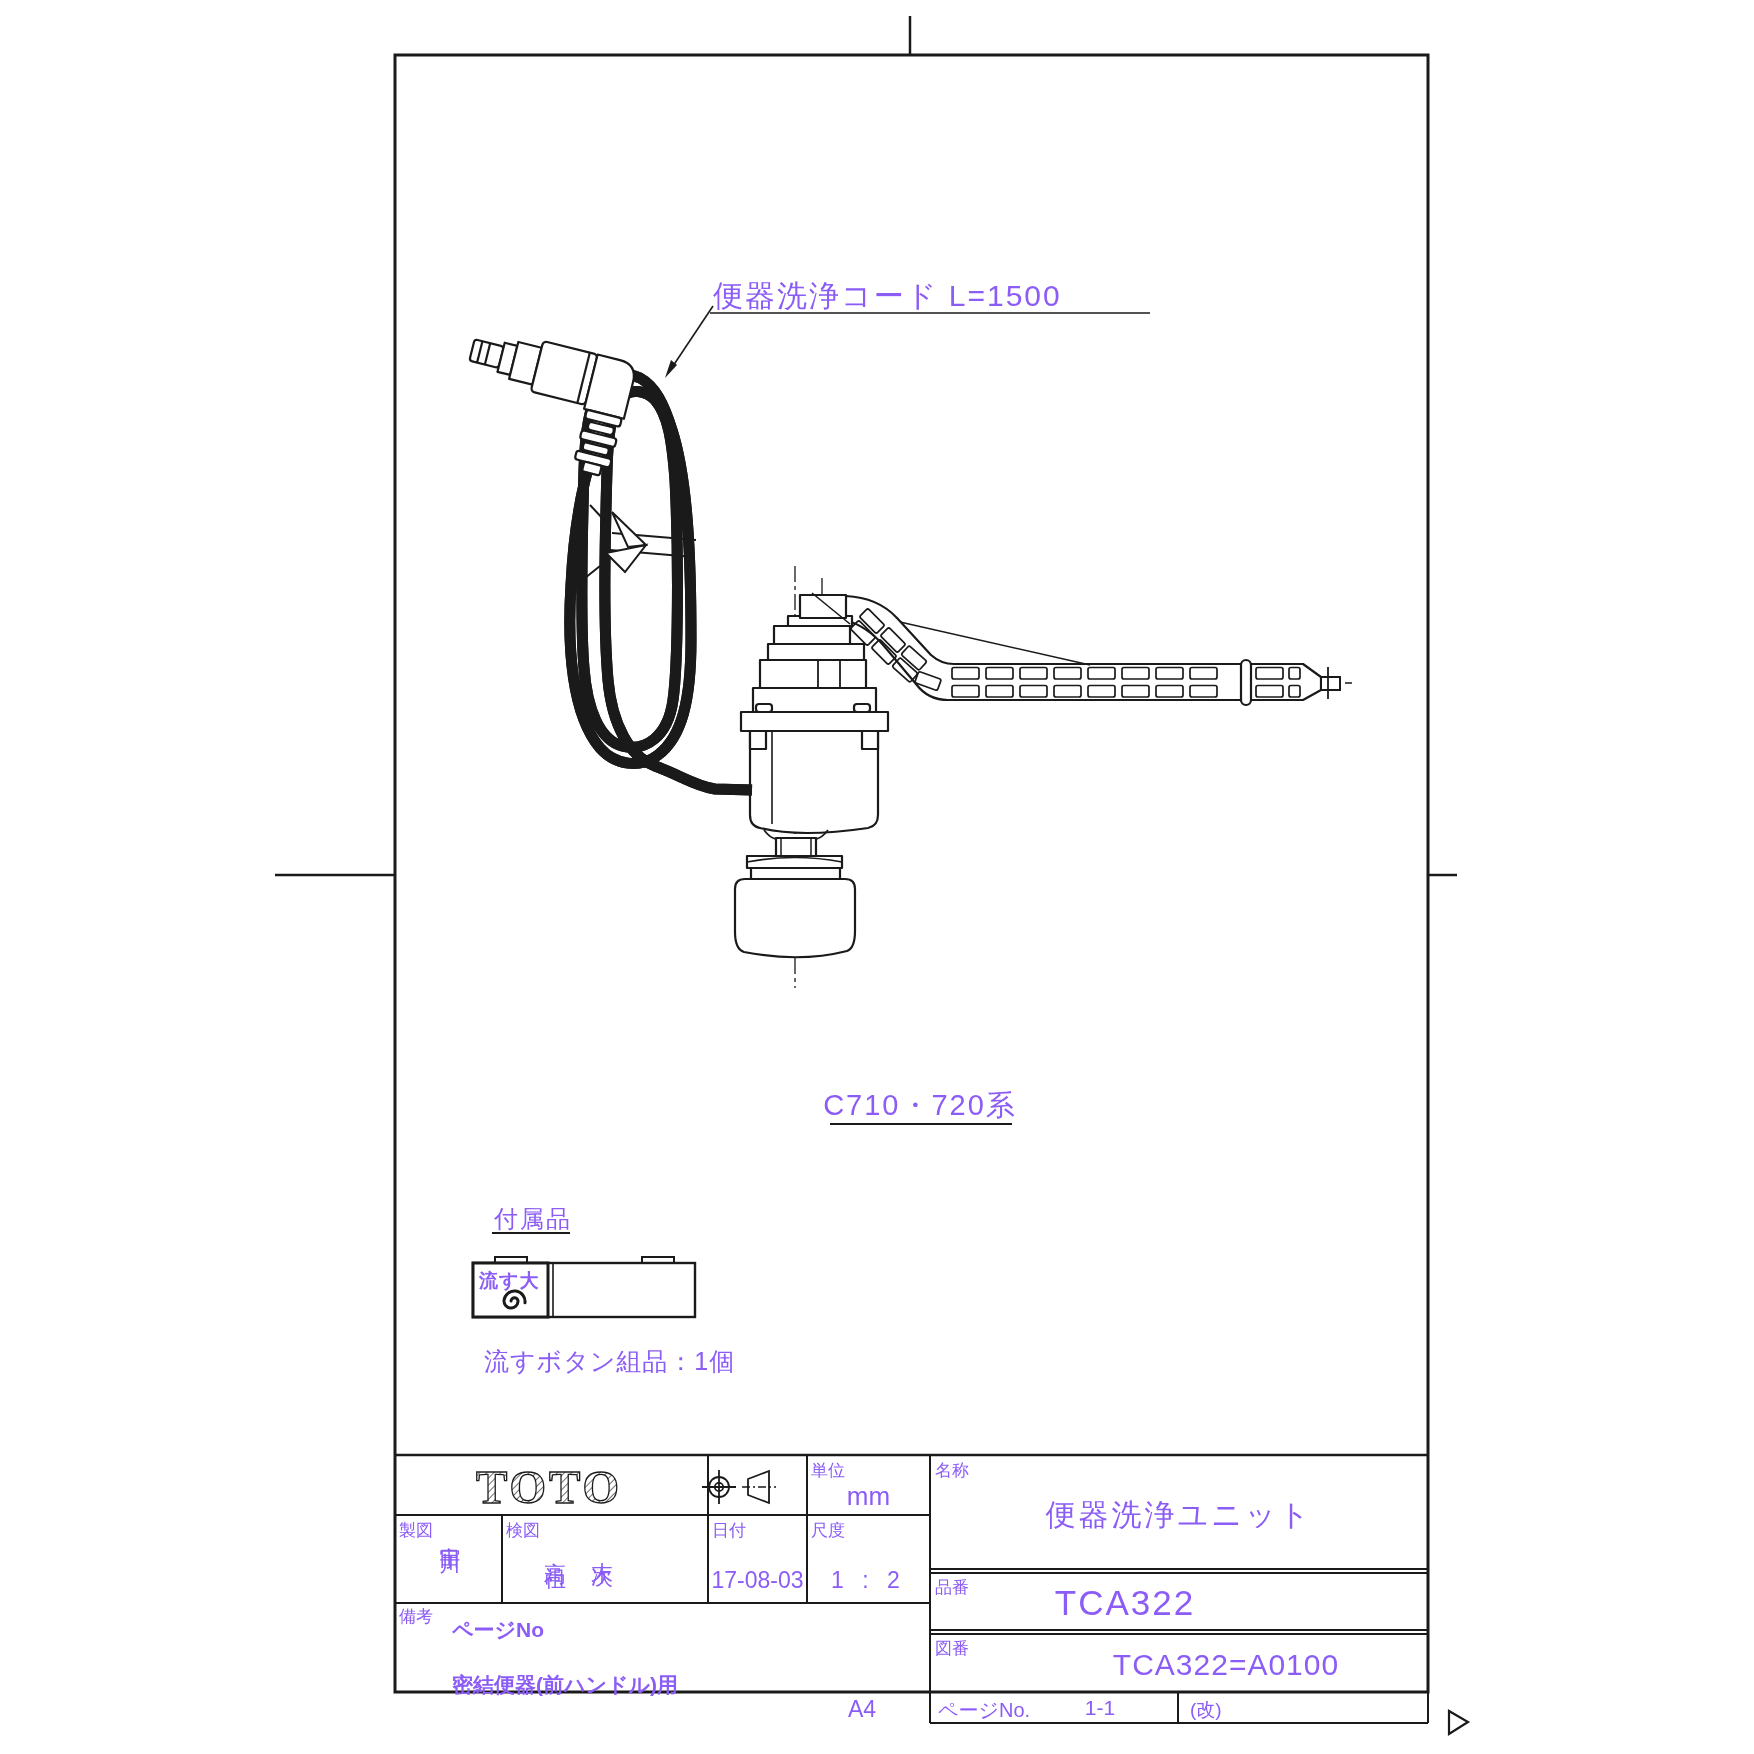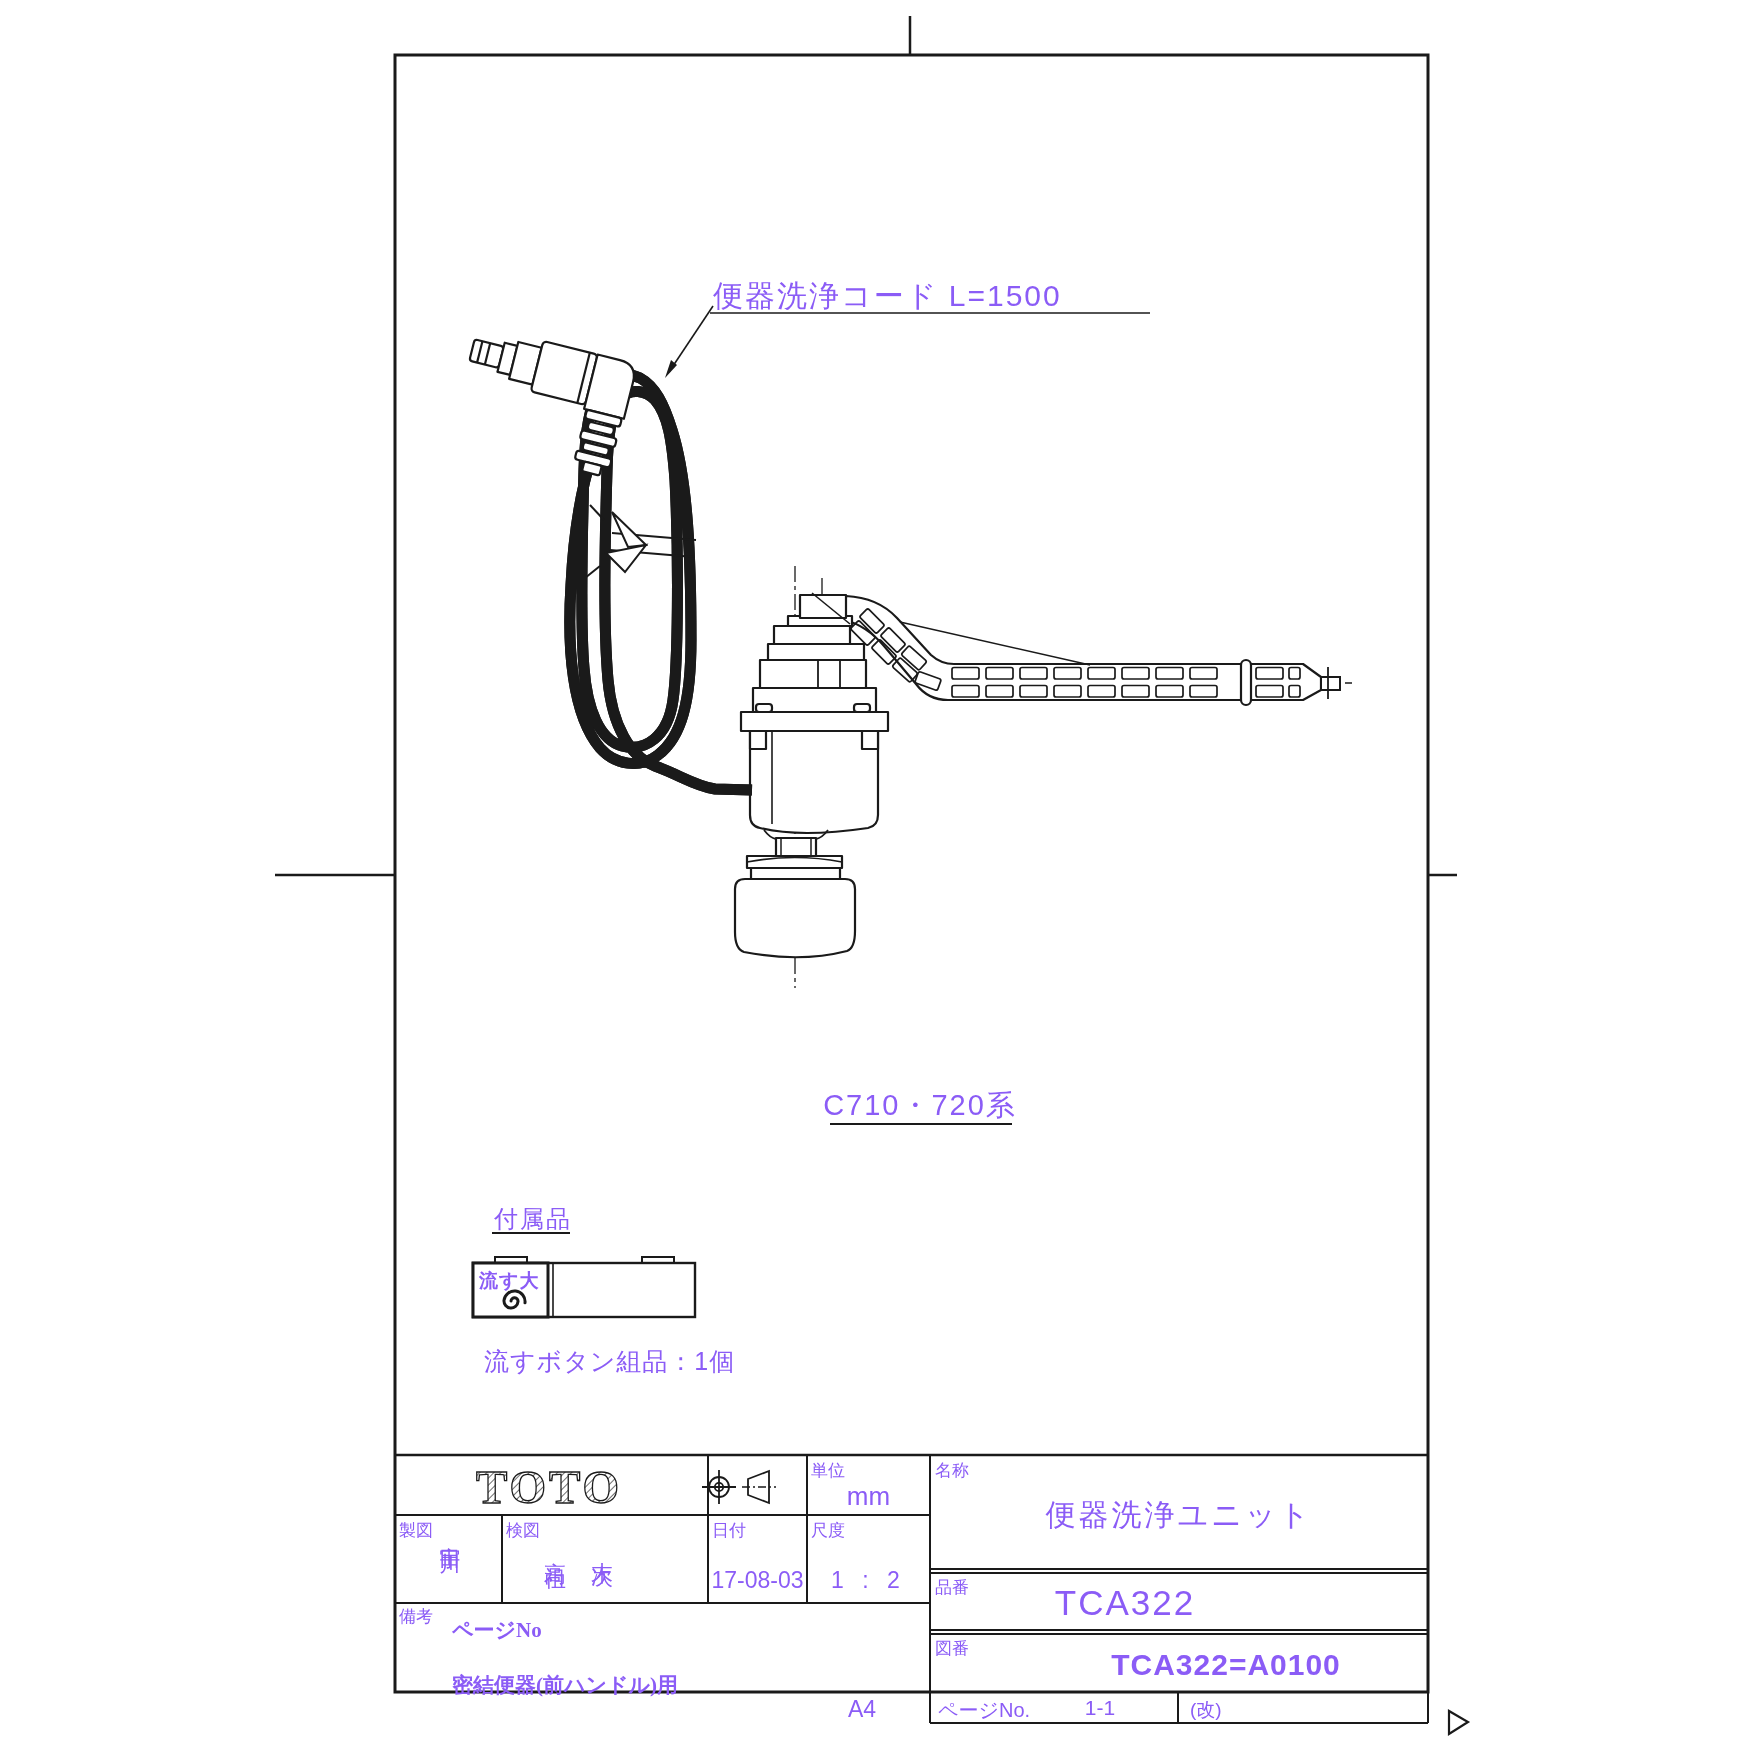--- a/index.html
+++ b/index.html
@@ -2,21 +2,21 @@
 <html><head>
 <meta charset="utf-8">
 <style>
   html,body{margin:0;padding:0;background:#fff;}
   #page{position:relative;width:1754px;height:1754px;background:#ffffff;overflow:hidden;
         font-family:"Liberation Sans",sans-serif;color:#1a1a1a;}
   #art{position:absolute;left:0;top:0;}
   .txt{position:absolute;white-space:nowrap;color:#8b5cf6;}
   .ctr{text-align:center;}
   .vtext{writing-mode:vertical-rl;text-orientation:upright;}
-  .b{font-weight:bold;font-family:Liberation Serif, serif;}
+  .b{font-weight:bold;}
 </style>
 </head>
 <body>
 
 <div id="page">
 
 <svg id="art" width="1754" height="1754" viewBox="0 0 1754 1754">
   <defs>
     <pattern id="hatch" width="5" height="5" patternTransform="rotate(45)" patternUnits="userSpaceOnUse">
       <rect width="5" height="5" fill="#ffffff"></rect>
@@ -245,21 +245,21 @@
 <div class="txt b" style="left:452px;top:1616px;font-size:21px;">ページNo</div>
 <div class="txt b" style="left:452px;top:1645px;font-size:21px;margin-top:26px;">密結便器(前ハンドル)用</div>
 
 <div class="txt" style="left:935px;top:1459px;font-size:17px;">名称</div>
 <div class="txt ctr" style="left:930px;top:1487px;width:498px;font-size:30px;letter-spacing:3px;margin-top:8px;">便器洗浄ユニット</div>
 
 <div class="txt" style="left:935px;top:1576px;font-size:17px;">品番</div>
 <div class="txt ctr" style="left:876px;top:1583px;width:498px;font-size:35px;letter-spacing:2px;">TCA322</div>
 
 <div class="txt" style="left:935px;top:1637px;font-size:17px;">図番</div>
-<div class="txt ctr" style="left:930px;top:1648px;width:592px;font-size:30px;letter-spacing:1px;font-weight:bold;">TCA322=A0100</div>
+<div class="txt ctr" style="left:930px;top:1648px;width:592px;font-size:30px;letter-spacing:1px;">TCA322=A0100</div>
 
 <div class="txt" style="left:938px;top:1697px;font-size:20px;">ページNo.</div>
 <div class="txt ctr" style="left:1055px;top:1696px;width:90px;font-size:21px;">1-1</div>
 <div class="txt" style="left:1190px;top:1697px;font-size:19px;">(改)</div>
 
 <div class="txt" style="left:848px;top:1696px;font-size:23px;">A4</div>
 
 </div>
 
 </body></html>

